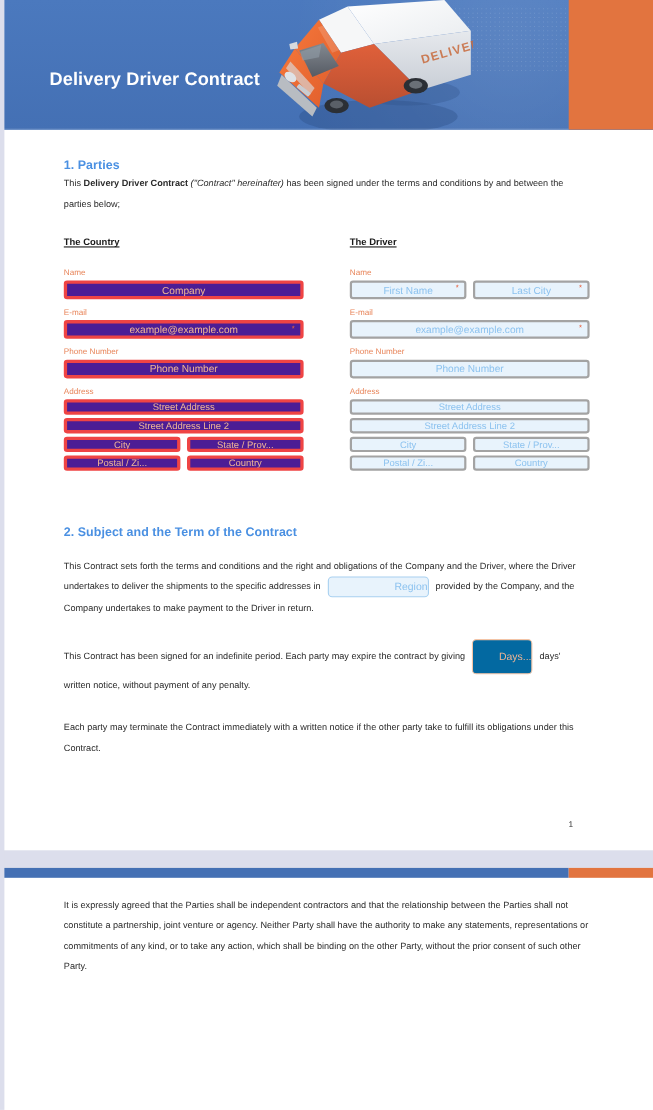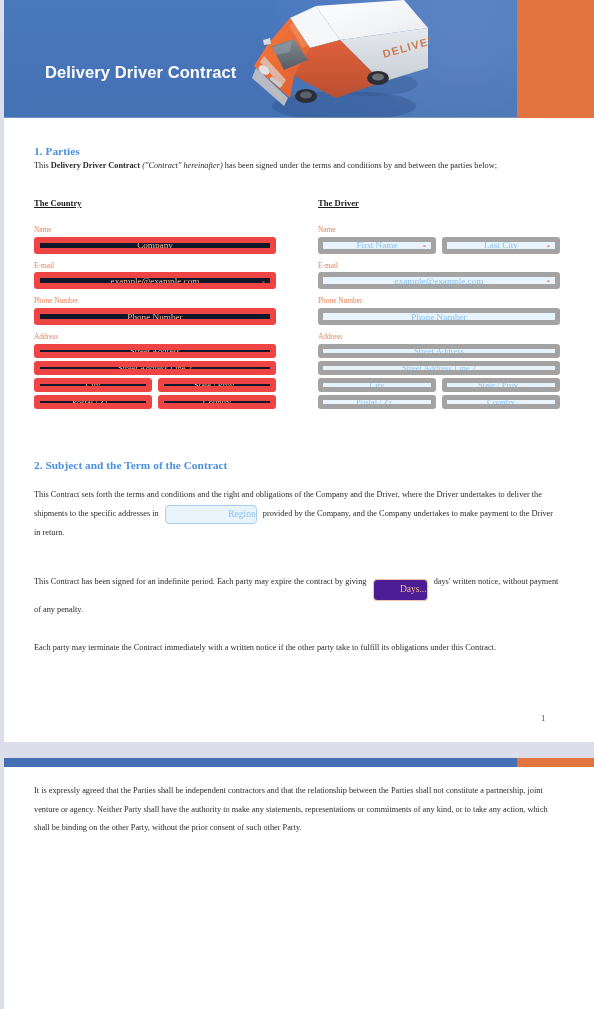--- a/index.html
+++ b/index.html
@@ -70,23 +70,22 @@
   .truck-wrap {
     position: absolute;
     left: 232px; top: -2px;
     width: 198px; height: 122px;
   }
   .truck-wrap svg { display: block; }
 
   
   .doc {
     position: relative;
-    padding: 0 34px;
+    padding: 0 58px;
     background: #fff;
-    font-family: Liberation Serif, serif;
   }
 
   h2.section {
     color: #4a90e2;
     font-size: 11.3px;
     font-weight: bold;
     letter-spacing: .05px;
   }
 
   p.body-text {
@@ -122,28 +121,28 @@
     align-items: center;
     justify-content: center;
     font-size: 9.2px;
     white-space: nowrap;
     overflow: hidden;
   }
   .fld.short { height: 14px; font-size: 8.6px; border-radius: 3px; }
 
   
   .fld.orange {
-    border: 6px solid #ef4444;
-    background: #0f172a;
+    border: 3px solid #ef4444;
+    background: #4c1d95;
     color: #f0b694;
     align-items: center;
   }
   
   .fld.blue {
-    border: 5px solid #a3a3a3;
+    border: 2px solid #a3a3a3;
     background: #e8f3fc;
     color: #8cc2ef;
   }
 
   .req {
     position: absolute;
     right: 5px; top: 2px;
     color: #e8603c;
     font-size: 7px;
     line-height: 1;
@@ -171,25 +170,24 @@
     vertical-align: middle;
     margin: 0 4px;
   }
   .inline-fld.blue {
     border: 1px solid #a8d0f0;
     background: #e8f3fc;
     color: #8cc2ef;
   }
   .inline-fld.orange {
     border: 1px solid #f3c4a6;
-    background: #4c1d95;
+    background: #0369a1;
     color: #f0b694;
     min-width: 55px;
-    height: 22px;
-    margin-top: 16px;
+    height: 32px;
   }
 
   .pagenum {
     font-size: 7.6px;
     color: #333;
     text-align: right;
     padding-right: 15px;
   }
 
   

